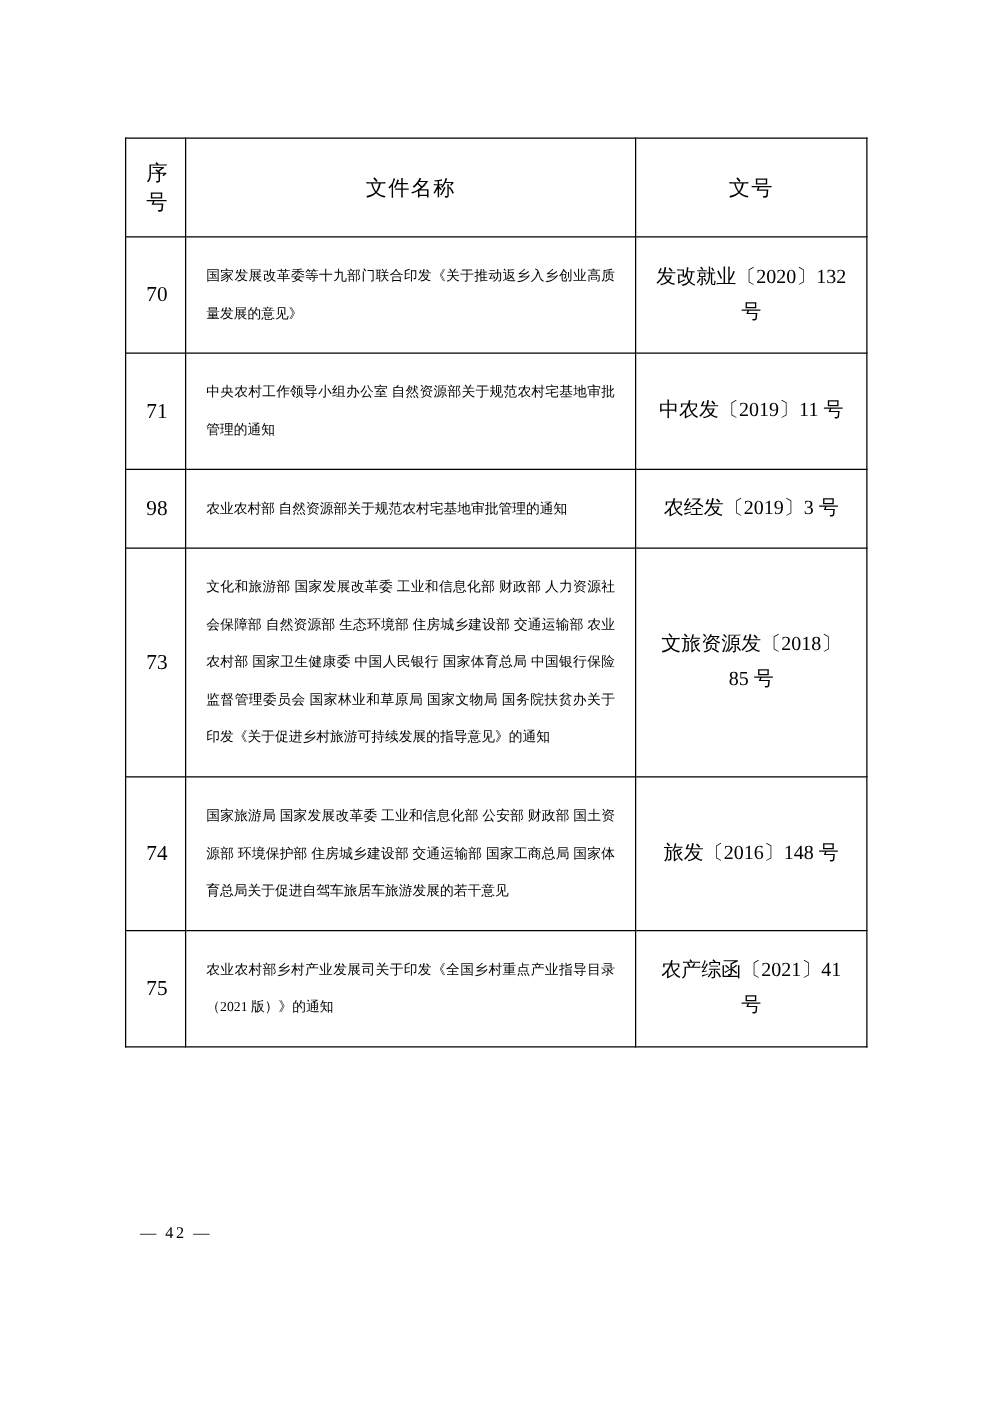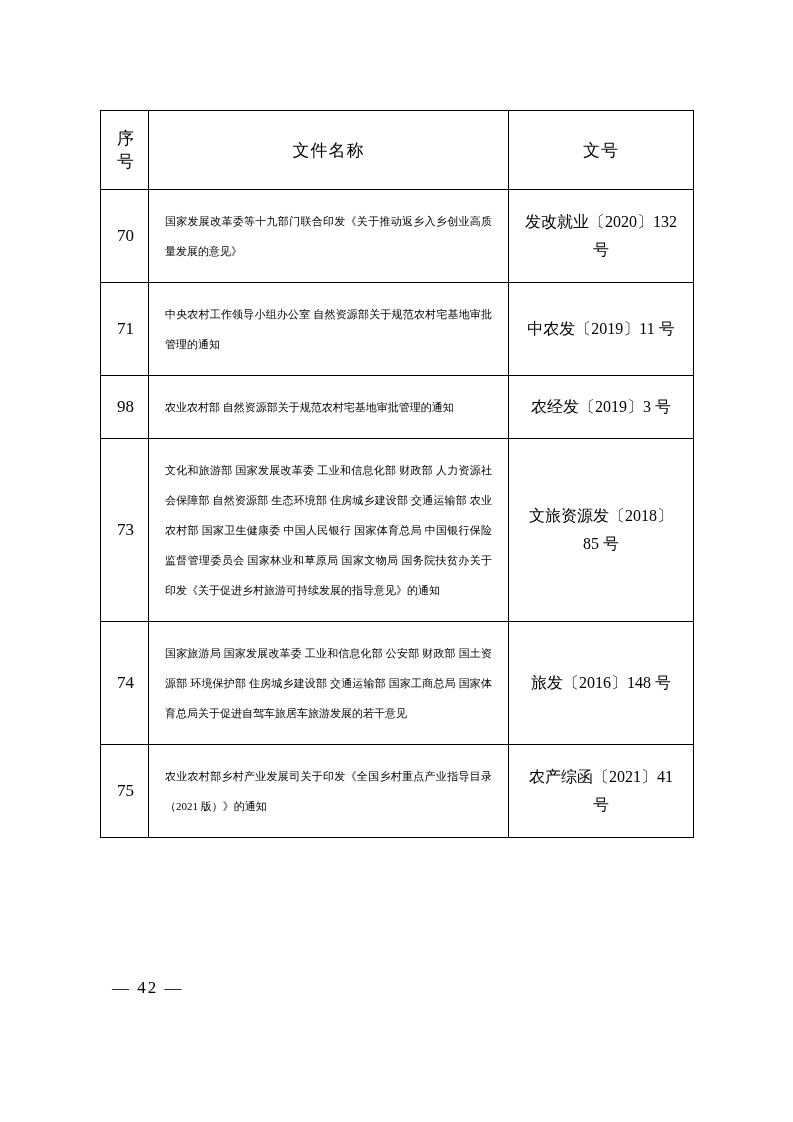--- a/index.html
+++ b/index.html
@@ -64,21 +64,21 @@
   .cell-num {
     text-align: center;
     font-size: 16px;
     line-height: 28px;
     padding: 6px 4px;
   }
   .page-number {
     position: absolute;
     left: 112px;
     top: 978px;
-    font-size: 17px;
+    font-size: 13px;
     letter-spacing: 2px;
   }
 </style>
 </head>
 <body>
 
 <div class="page">
 
   <div class="table-wrap">
     <table class="doc-table">

